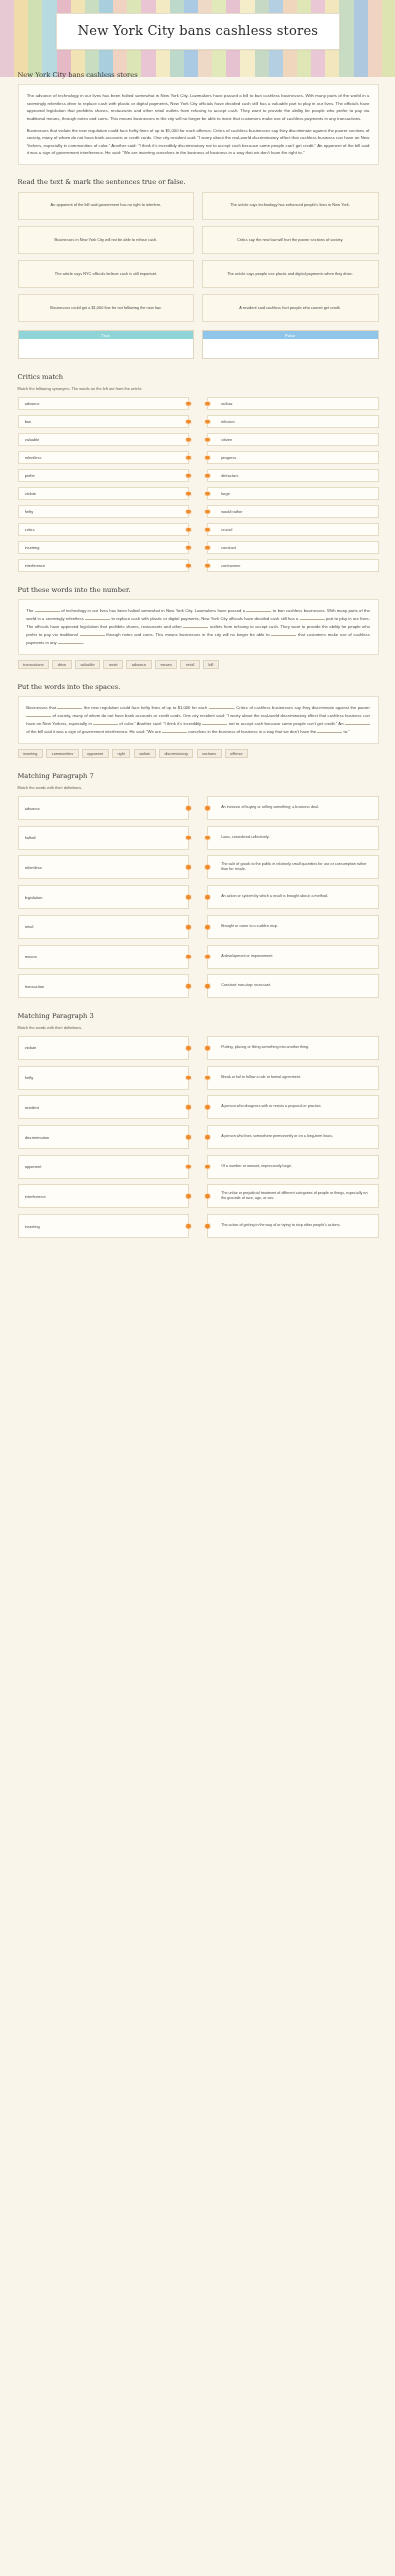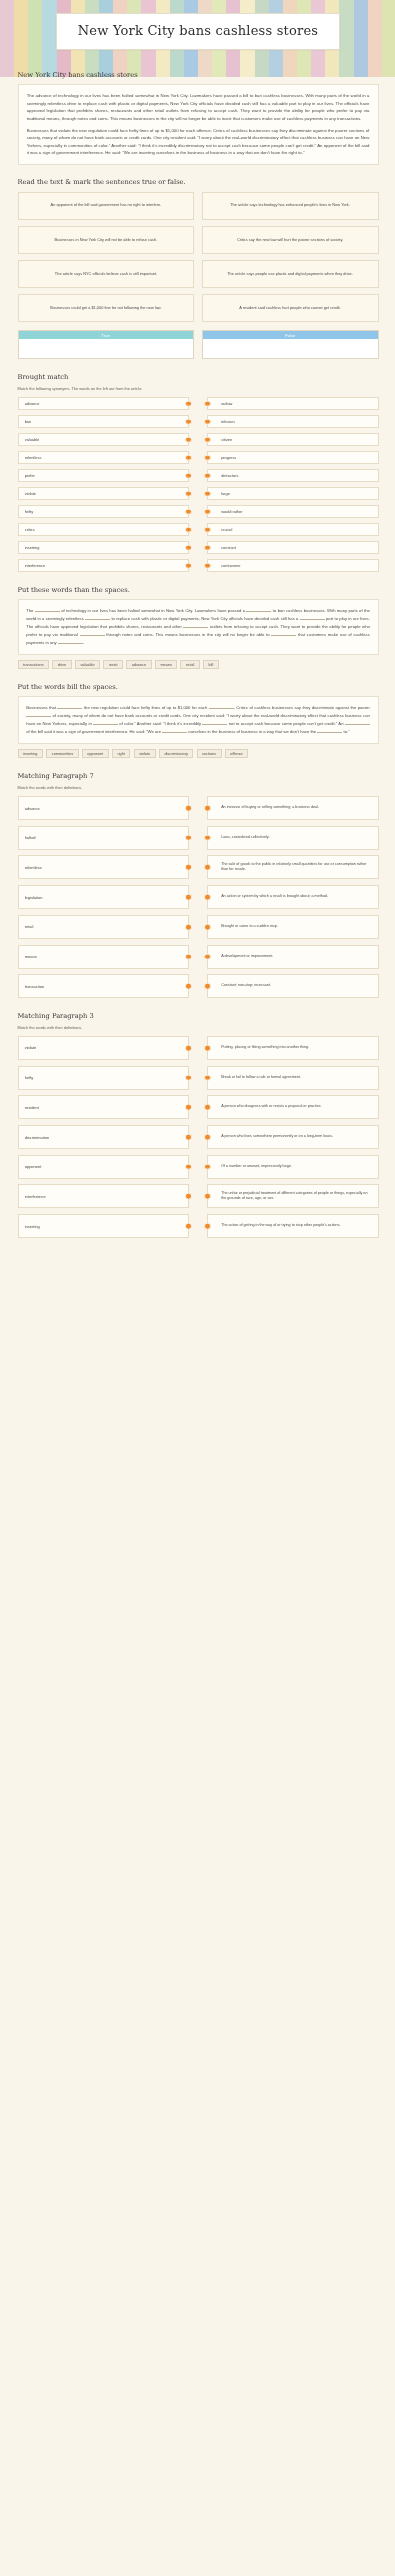--- a/index.html
+++ b/index.html
@@ -278,21 +278,21 @@
       <div class="tf-btn true">
         <div class="cap">True</div>
         <div class="body"></div>
       </div>
       <div class="tf-btn false">
         <div class="cap">False</div>
         <div class="body"></div>
       </div>
     </div>
 
-    <h2 class="section">Brought match</h2>
+    <h2 class="section">Critics match</h2>
     <div class="match-intro">Match the following synonyms. The words on the left are from the article.</div>
     <div class="match-grid" id="synonym-grid">
         <div class="match-item left">
           <span>advance</span>
           <span class="dot"></span>
         </div>
         <div class="match-item right">
           <span class="dot"></span>
           <span>outlaw</span>
         </div>
@@ -363,34 +363,34 @@
         <div class="match-item left">
           <span>interference</span>
           <span class="dot"></span>
         </div>
         <div class="match-item right">
           <span class="dot"></span>
           <span>contravene</span>
         </div>
       </div>
 
-    <h2 class="section">Put these words than the spaces.</h2>
+    <h2 class="section">Put these words into the number.</h2>
     <div class="gap-text" id="gaps1-text"><span>The </span><span class="blank"></span><span> of technology in our lives has been halted somewhat in New York City. Lawmakers have passed a </span><span class="blank"></span><span> to ban cashless businesses. With many parts of the world in a seemingly relentless </span><span class="blank"></span><span> to replace cash with plastic or digital payments, New York City officials have decided cash still has a </span><span class="blank"></span><span> part to play in our lives. The officials have approved legislation that prohibits shores, restaurants and other </span><span class="blank"></span><span> outlets from refusing to accept cash. They want to provide the ability for people who prefer to pay via traditional </span><span class="blank"></span><span> through notes and coins. This means businesses in the city will no longer be able to </span><span class="blank"></span><span> that customers make use of cashless payments in any </span><span class="blank"></span><span>.</span></div>
     <div class="word-bank" id="gaps1-bank">
         <span class="word-chip">transactions</span>
         <span class="word-chip">drive</span>
         <span class="word-chip">valuable</span>
         <span class="word-chip">insist</span>
         <span class="word-chip">advance</span>
         <span class="word-chip">means</span>
         <span class="word-chip">retail</span>
         <span class="word-chip">bill</span>
       </div>
 
-    <h2 class="section">Put the words bill the spaces.</h2>
+    <h2 class="section">Put the words into the spaces.</h2>
     <div class="gap-text" id="gaps2-text"><span>Businesses that </span><span class="blank"></span><span> the new regulation could face hefty fines of up to $1,000 for each </span><span class="blank"></span><span>. Critics of cashless businesses say they discriminate against the poorer </span><span class="blank"></span><span> of society, many of whom do not have bank accounts or credit cards. One city resident said: "I worry about the real-world discriminatory effect that cashless business can have on New Yorkers, especially in </span><span class="blank"></span><span> of color." Another said: "I think it's incredibly </span><span class="blank"></span><span> not to accept cash because some people can't get credit." An </span><span class="blank"></span><span> of the bill said it was a sign of government interference. He said: "We are </span><span class="blank"></span><span> ourselves in the business of business in a way that we don't have the </span><span class="blank"></span><span> to."</span></div>
     <div class="word-bank" id="gaps2-bank">
         <span class="word-chip">inserting</span>
         <span class="word-chip">communities</span>
         <span class="word-chip">opponent</span>
         <span class="word-chip">right</span>
         <span class="word-chip">violate</span>
         <span class="word-chip">discriminatory</span>
         <span class="word-chip">sections</span>
         <span class="word-chip">offence</span>

